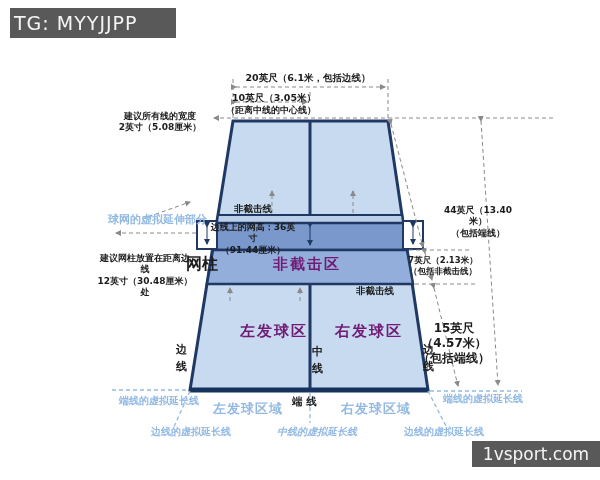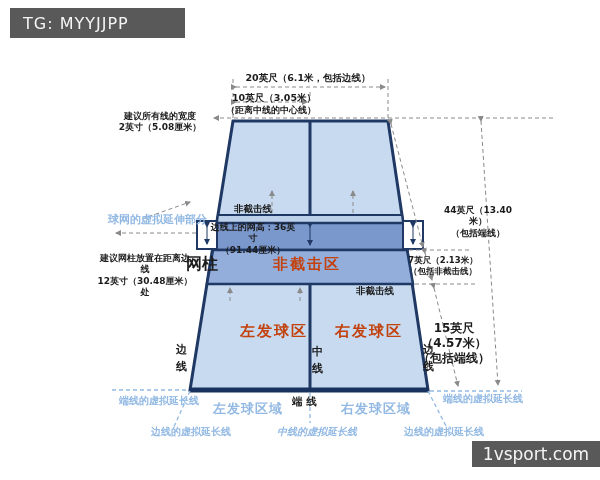--- a/index.html
+++ b/index.html
@@ -3,25 +3,25 @@
 <meta charset="utf-8">
 <style>
   html,body{margin:0;padding:0;background:#fff;}
   #stage{position:relative;width:600px;height:480px;background:#ffffff;overflow:hidden;
          font-family:"DejaVu Sans","Liberation Sans",sans-serif;}
   svg{position:absolute;left:0;top:0;}
   .lbl{position:absolute;font-weight:bold;color:#1b1b1b;font-size:9px;line-height:1.25;
        text-align:center;white-space:pre-line;}
   .nw{white-space:nowrap;}
   .blue{color:#92b9e3;}
-  .zone{font-size:15px;color:#c2410c;letter-spacing:2px;}
+  .zone{font-size:15px;color:#701a75;letter-spacing:2px;}
   .vert{font-size:11px;line-height:1.5;}
   .small{font-size:10px;}
   .badge{position:absolute;background:#595959;color:#f5f5f5;display:flex;align-items:center;}
-  #tg-badge{left:10px;top:8px;width:162px;height:30px;font-size:16px;padding-left:13px;letter-spacing:1px;}
+  #tg-badge{left:10px;top:8px;width:162px;height:30px;font-size:19px;padding-left:4px;letter-spacing:1px;}
   #watermark{left:472px;top:441px;width:128px;height:26px;font-size:17px;justify-content:center;}
 </style>
 </head>
 <body>
 
 <div id="stage">
 
   <svg width="600" height="480" viewBox="0 0 600 480">
     <defs>
       <marker id="ag" markerWidth="8" markerHeight="8" refX="5" refY="3" orient="auto" markerUnits="userSpaceOnUse">

